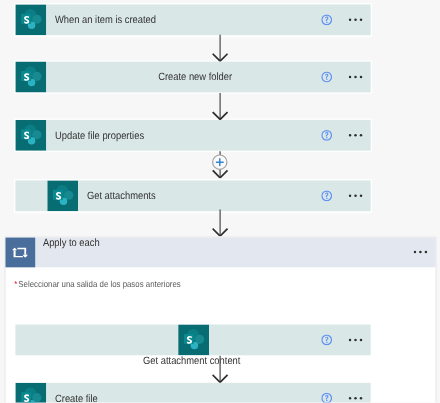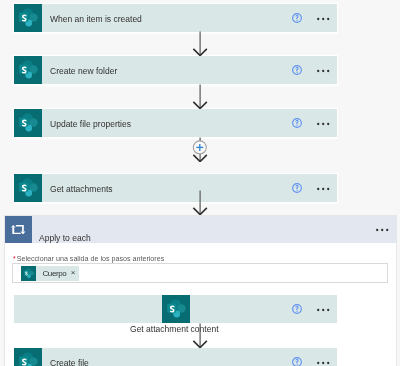--- a/index.html
+++ b/index.html
@@ -14,21 +14,21 @@
   .card-help{position:absolute;width:10px;height:10px;right:35.2px;top:9px;line-height:0;}
   .card-dots{position:absolute;width:13px;height:4px;right:6.9px;top:11.8px;line-height:0;}
   .scope-head .card-dots{right:7.2px;top:11.3px;}
 
   
   .conn{position:absolute;width:24px;left:188px;}
   .conn svg{display:block;}
 
   
   .scope{position:absolute;left:4px;width:393px;background:#fff;border:1px solid #e6e6e6;box-sizing:border-box;}
-  .scope-head{height:27px;background:#e3e7ef;display:flex;align-items:flex-end;position:relative;}
+  .scope-head{height:27px;background:#e3e7ef;display:flex;align-items:flex-start;position:relative;}
   .scope-icon{width:27px;height:27px;flex:0 0 27px;background:#4a6e9b;display:flex;align-items:center;justify-content:center;}
   .scope-title{font-size:9.6px;color:#323130;margin-left:7px;flex:1 1 auto;transform:scaleX(0.888);transform-origin:0 50%;position:relative;top:0.4px;}
   
   
 
   .field-label{position:absolute;font-size:8px;color:#5a5a5a;white-space:nowrap;transform:scaleX(0.892);transform-origin:0 50%;}
   .field-label .req{color:#e81123;margin-right:1px;}
   .picker{position:absolute;background:#fff;border:1px solid #dadada;box-sizing:border-box;display:flex;align-items:center;}
   .chip{display:flex;align-items:center;background:#d9e8e7;height:15px;margin-left:7.5px;}
   .chip-icon{width:15px;height:15px;flex:0 0 15px;line-height:0;}
@@ -53,21 +53,21 @@
      <circle cx="10" cy="10" r="8.7" fill="none" stroke="#6091f3" stroke-width="2.3"></circle>
      <path d="M7.0 7.5 c0-2.05 1.3-3.35 3.1-3.35 1.85 0 3.05 1.15 3.05 2.75 0 1.3-.6 2.1-1.65 2.85 -.8 .6-1.05 .95-1.05 1.7 v.75 h-2.1 v-.95 c0-1.2 .45-1.9 1.5-2.65 .8-.6 1.1-.95 1.1-1.6 0-.7-.55-1.2-1.35-1.2 -.85 0-1.45 .6-1.45 1.55 z" fill="#6091f3"></path>
      <circle cx="10.35" cy="14.3" r="1.35" fill="#6091f3"></circle>
   </svg></span>
       <span class="card-dots"><svg width="13" height="4" viewBox="0 0 13 4" shape-rendering="geometricPrecision">
           <circle cx="1.2" cy="2" r="1.15" fill="#2f2f2f"></circle>
           <circle cx="6.2" cy="2" r="1.15" fill="#2f2f2f"></circle>
           <circle cx="11.2" cy="2" r="1.15" fill="#2f2f2f"></circle>
         </svg></span>
     </div>
-    <div class="card" style="top: 56px;">
+    <div class="card" style="top: 56px; text-align: center;">
       <span class="card-icon"><svg width="28" height="28" viewBox="0 0 28 28">
     <rect x="0" y="0" width="28" height="28" fill="#076d72"></rect>
     <circle cx="13.6" cy="9.6" r="5.4" fill="#0a7e84"></circle>
     <circle cx="19.5" cy="13.5" r="4.2" fill="#168a90"></circle>
     <circle cx="14.7" cy="19.0" r="3.4" fill="#2bb3c3"></circle>
     <rect x="5.2" y="8.6" width="9.0" height="9.0" fill="#0a8a90"></rect>
     <path d="M10.2 10.5 c1.0 0 1.72 .21 2.16 .52 v1.52 c-.47-.4-1.12-.62-1.81-.62 -.58 0-.99 .21-.99 .58 0 .36 .26 .55 1.12 .9 1.27 .52 1.86 1.05 1.86 2.05 0 1.27-.96 2.06-2.46 2.06 -.86 0-1.6-.19-2.06-.49v-1.62c.56 .47 1.22 .7 1.9 .7 .64 0 .99-.22 .99-.61 0-.36-.28-.56-1.11-.89 -1.22-.5-1.86-1.03-1.86-2.06 0-1.22 .96-2.05 2.26-2.05z" fill="#ffffff"></path>
   </svg></span>
       <span class="card-title">Create new folder</span>
       <span class="card-help"><svg width="10" height="10" viewBox="0 0 20 20">
@@ -95,21 +95,21 @@
      <circle cx="10" cy="10" r="8.7" fill="none" stroke="#6091f3" stroke-width="2.3"></circle>
      <path d="M7.0 7.5 c0-2.05 1.3-3.35 3.1-3.35 1.85 0 3.05 1.15 3.05 2.75 0 1.3-.6 2.1-1.65 2.85 -.8 .6-1.05 .95-1.05 1.7 v.75 h-2.1 v-.95 c0-1.2 .45-1.9 1.5-2.65 .8-.6 1.1-.95 1.1-1.6 0-.7-.55-1.2-1.35-1.2 -.85 0-1.45 .6-1.45 1.55 z" fill="#6091f3"></path>
      <circle cx="10.35" cy="14.3" r="1.35" fill="#6091f3"></circle>
   </svg></span>
       <span class="card-dots"><svg width="13" height="4" viewBox="0 0 13 4" shape-rendering="geometricPrecision">
           <circle cx="1.2" cy="2" r="1.15" fill="#2f2f2f"></circle>
           <circle cx="6.2" cy="2" r="1.15" fill="#2f2f2f"></circle>
           <circle cx="11.2" cy="2" r="1.15" fill="#2f2f2f"></circle>
         </svg></span>
     </div>
-    <div class="card" style="top: 174px;">
+    <div class="card" style="top: 164px; padding-left: 29px;">
       <span class="card-icon"><svg width="28" height="28" viewBox="0 0 28 28">
     <rect x="0" y="0" width="28" height="28" fill="#076d72"></rect>
     <circle cx="13.6" cy="9.6" r="5.4" fill="#0a7e84"></circle>
     <circle cx="19.5" cy="13.5" r="4.2" fill="#168a90"></circle>
     <circle cx="14.7" cy="19.0" r="3.4" fill="#2bb3c3"></circle>
     <rect x="5.2" y="8.6" width="9.0" height="9.0" fill="#0a8a90"></rect>
     <path d="M10.2 10.5 c1.0 0 1.72 .21 2.16 .52 v1.52 c-.47-.4-1.12-.62-1.81-.62 -.58 0-.99 .21-.99 .58 0 .36 .26 .55 1.12 .9 1.27 .52 1.86 1.05 1.86 2.05 0 1.27-.96 2.06-2.46 2.06 -.86 0-1.6-.19-2.06-.49v-1.62c.56 .47 1.22 .7 1.9 .7 .64 0 .99-.22 .99-.61 0-.36-.28-.56-1.11-.89 -1.22-.5-1.86-1.03-1.86-2.06 0-1.22 .96-2.05 2.26-2.05z" fill="#ffffff"></path>
   </svg></span>
       <span class="card-title">Get attachments</span>
       <span class="card-help"><svg width="10" height="10" viewBox="0 0 20 20">
@@ -164,34 +164,20 @@
      </span>
      <span class="scope-title">Apply to each</span>
      <span class="card-dots"><svg width="13" height="4" viewBox="0 0 13 4" shape-rendering="geometricPrecision">
             <circle cx="1.2" cy="2" r="1.15" fill="#2f2f2f"></circle>
             <circle cx="6.2" cy="2" r="1.15" fill="#2f2f2f"></circle>
             <circle cx="11.2" cy="2" r="1.15" fill="#2f2f2f"></circle>
           </svg></span>
    </div>
     </div>
     <div class="field-label" style="left: 12.8px; top: 254px;"><span class="req">*</span><span>Seleccionar una salida de los pasos anteriores</span></div>
-    <div class="picker" style="left: 12px; top: 263px; width: 376px; height: 20px;">
-      <span class="chip">
-   <span class="chip-icon"><svg width="15" height="15" viewBox="0 0 28 28">
-    <rect x="0" y="0" width="28" height="28" fill="#076d72"></rect>
-    <circle cx="13.6" cy="9.6" r="5.4" fill="#0a7e84"></circle>
-    <circle cx="19.5" cy="13.5" r="4.2" fill="#168a90"></circle>
-    <circle cx="14.7" cy="19.0" r="3.4" fill="#2bb3c3"></circle>
-    <rect x="5.2" y="8.6" width="9.0" height="9.0" fill="#0a8a90"></rect>
-    <path d="M10.2 10.5 c1.0 0 1.72 .21 2.16 .52 v1.52 c-.47-.4-1.12-.62-1.81-.62 -.58 0-.99 .21-.99 .58 0 .36 .26 .55 1.12 .9 1.27 .52 1.86 1.05 1.86 2.05 0 1.27-.96 2.06-2.46 2.06 -.86 0-1.6-.19-2.06-.49v-1.62c.56 .47 1.22 .7 1.9 .7 .64 0 .99-.22 .99-.61 0-.36-.28-.56-1.11-.89 -1.22-.5-1.86-1.03-1.86-2.06 0-1.22 .96-2.05 2.26-2.05z" fill="#ffffff"></path>
-  </svg></span>
-   <span class="chip-label">Cuerpo</span>
-   <span class="chip-x">×</span>
- </span>
-    </div>
     <div class="card" style="top: 295px; flex-direction: column;">
       <span class="card-icon"><svg width="28" height="28" viewBox="0 0 28 28">
     <rect x="0" y="0" width="28" height="28" fill="#076d72"></rect>
     <circle cx="13.6" cy="9.6" r="5.4" fill="#0a7e84"></circle>
     <circle cx="19.5" cy="13.5" r="4.2" fill="#168a90"></circle>
     <circle cx="14.7" cy="19.0" r="3.4" fill="#2bb3c3"></circle>
     <rect x="5.2" y="8.6" width="9.0" height="9.0" fill="#0a8a90"></rect>
     <path d="M10.2 10.5 c1.0 0 1.72 .21 2.16 .52 v1.52 c-.47-.4-1.12-.62-1.81-.62 -.58 0-.99 .21-.99 .58 0 .36 .26 .55 1.12 .9 1.27 .52 1.86 1.05 1.86 2.05 0 1.27-.96 2.06-2.46 2.06 -.86 0-1.6-.19-2.06-.49v-1.62c.56 .47 1.22 .7 1.9 .7 .64 0 .99-.22 .99-.61 0-.36-.28-.56-1.11-.89 -1.22-.5-1.86-1.03-1.86-2.06 0-1.22 .96-2.05 2.26-2.05z" fill="#ffffff"></path>
   </svg></span>
       <span class="card-title">Get attachment content</span>

